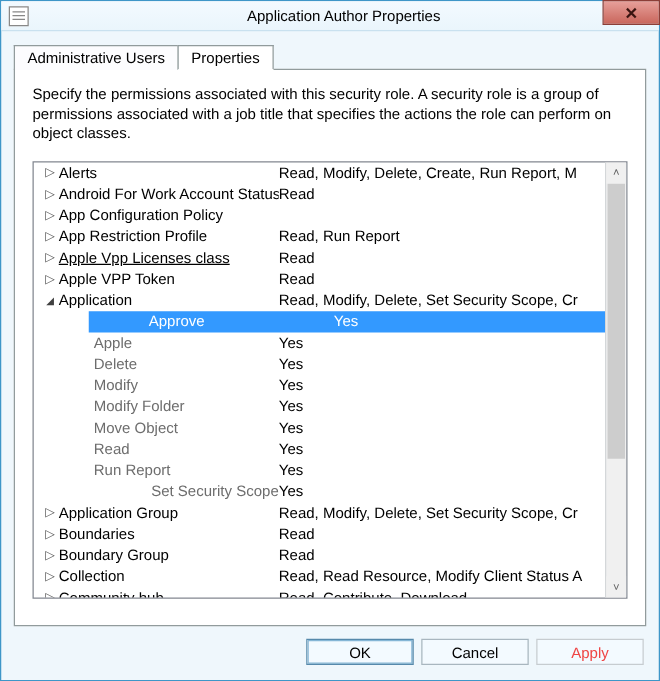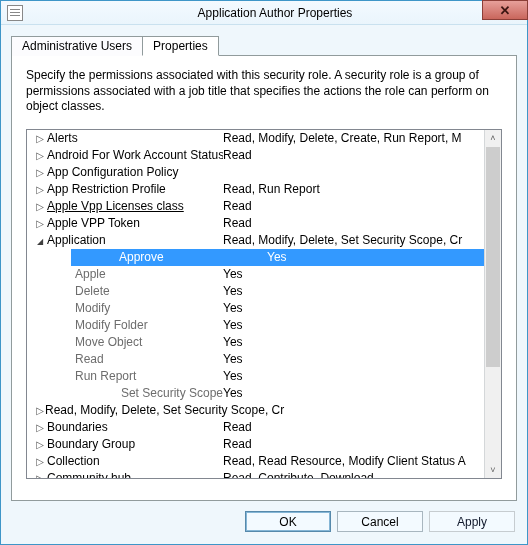--- a/index.html
+++ b/index.html
@@ -85,21 +85,21 @@
 }
 .btn {
   width:86px; height:21px;
   background:#f3faff;
   border:1px solid #a8b6bf;
   font-family:inherit; font-size:12px;
   display:flex; align-items:center; justify-content:center;
   cursor:default;
 }
 .btn.default { border-color:#5689ab; box-shadow:0 0 0 1px #85b6d6 inset; }
-.btn.disabled { color:#0f172a; border-color:#c6ccd0; }
+.btn.disabled { color:#ef4444; border-color:#c6ccd0; }
 .tw-right::before{content:"▷";}
 .tw-down::before{content:"◢";font-size:8px;color:#404040;}
 </style>
 </head>
 <body>
 
 <div class="window">
 
   <div class="titlebar">
     <div class="title-icon"></div>
@@ -211,20 +211,21 @@
             </div>
             <div class="row child">
               <span class="ind" style="width: 36px;"></span>
               <span class="tw"></span>
               <span class="lbl" style="flex-basis: 150px; text-align: right;">Set Security Scope</span>
               <span class="val">Yes</span>
             </div>
             <div class="row">
               <span class="ind" style="width: 8px;"></span>
               <span class="tw tw-right"></span>
+              <span class="lbl" style="flex-basis: 178px;">Application Group</span>
               <span class="val">Read, Modify, Delete, Set Security Scope, Cr</span>
             </div>
             <div class="row">
               <span class="ind" style="width: 8px;"></span>
               <span class="tw tw-right"></span>
               <span class="lbl" style="flex-basis: 178px;">Boundaries</span>
               <span class="val">Read</span>
             </div>
             <div class="row">
               <span class="ind" style="width: 8px;"></span>

